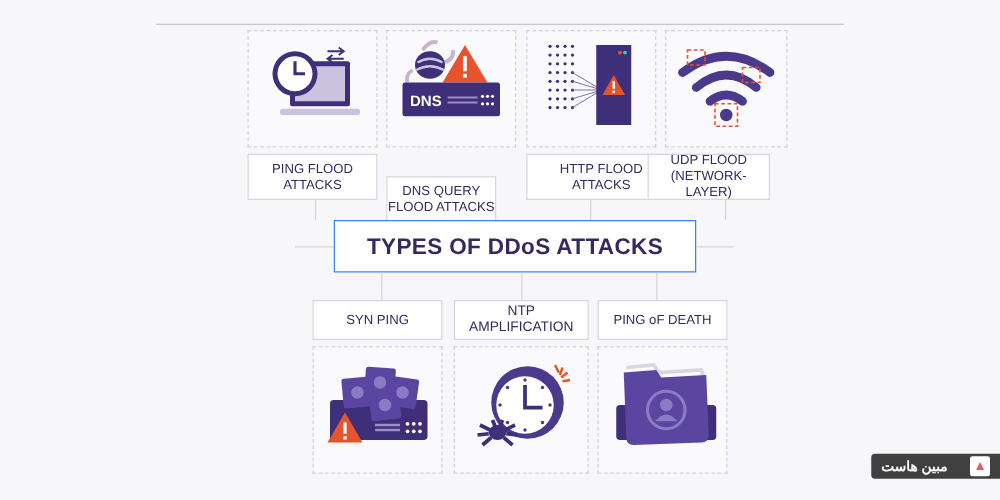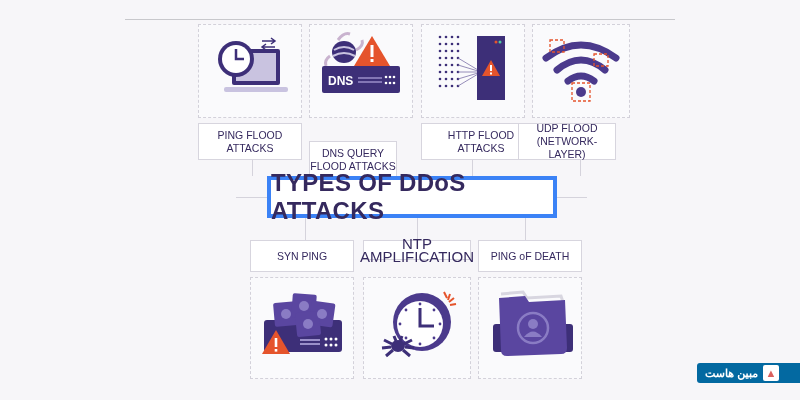--- a/index.html
+++ b/index.html
@@ -1,22 +1,22 @@
 <!DOCTYPE html>
 <html><head>
 <meta charset="utf-8">
 <style>
 *{box-sizing:border-box;margin:0;padding:0}
 body{width:800px;height:400px;background:#f7f6f9;position:relative;overflow:hidden;font-family:"Liberation Sans",sans-serif;color:#35295e}
 .topline{position:absolute;left:125px;top:19px;width:550px;height:1px;background:#c8c8cc}
 .card{position:absolute;border:1px dashed #d3d1da;background:#fafafc}
 .label{position:absolute;border:1px solid #d7d5de;background:#fff;display:flex;align-items:center;justify-content:center;text-align:center;font-weight:normal;font-size:10.5px;line-height:13px;color:#35295e;white-space:pre-line}
-.title{position:absolute;left:267px;top:176px;width:290px;height:42px;border:4px solid #3b82f6;background:#fff;display:flex;align-items:center;justify-content:center;font-weight:bold;font-size:24px;color:#35295e;letter-spacing:.3px}
+.title{position:absolute;left:267px;top:176px;width:290px;height:42px;border:1px solid #3b82f6;background:#fff;display:flex;align-items:center;justify-content:center;font-weight:bold;font-size:18px;color:#35295e;letter-spacing:.3px}
 .conn{position:absolute;background:#d5d3dc}
-.badge{position:absolute;left:697px;top:363px;width:103px;height:20px;background:#0369a1;border-radius:3px 0 0 3px;display:flex;align-items:center;justify-content:space-between;padding:0 21px 0 8px;color:#fff;font-size:11px;font-weight:bold}
+.badge{position:absolute;left:697px;top:363px;width:103px;height:20px;background:#404040;border-radius:3px 0 0 3px;display:flex;align-items:center;justify-content:space-between;padding:0 8px 0 8px;color:#fff;font-size:11px;font-weight:bold}
 svg{position:absolute}
 </style>
 </head>
 <body>
 
 <div class="topline"></div>
 
 <div class="conn" style="left:252px;top:160px;width:1px;height:16px"></div>
 <div class="conn" style="left:362px;top:160px;width:1px;height:16px"></div>
 <div class="conn" style="left:472px;top:160px;width:1px;height:16px"></div>
@@ -123,21 +123,21 @@
 <div class="label" style="left:309px;top:141px;width:88px;height:37px">DNS QUERY
 FLOOD ATTACKS</div>
 <div class="label" style="left:421px;top:123px;width:120px;height:37px">HTTP FLOOD
 ATTACKS</div>
 <div class="label" style="left:518px;top:123px;width:98px;height:37px;font-weight:normal">UDP FLOOD
 (NETWORK-LAYER)</div>
 
 <div class="title">TYPES OF DDoS ATTACKS</div>
 
 <div class="label" style="left:250px;top:240px;width:104px;height:32px">SYN PING</div>
-<div class="label" style="left:363px;top:240px;width:108px;height:20px;font-size:15px">NTP AMPLIFICATION</div>
+<div class="label" style="left:363px;top:240px;width:108px;height:32px;font-size:11px">NTP AMPLIFICATION</div>
 <div class="label" style="left:478px;top:240px;width:104px;height:32px">PING oF DEATH</div>
 
 <div class="card" style="left:250px;top:277px;width:104px;height:102px"></div>
 <div class="card" style="left:363px;top:277px;width:108px;height:102px"></div>
 <div class="card" style="left:478px;top:277px;width:104px;height:102px"></div>
 
 <svg style="left:260px;top:290px" width="86" height="70" viewBox="0 0 86 70">
   <rect x="4" y="30" width="78" height="32" rx="3" fill="#3d2f78"></rect>
   <path d="M40 50 H60 M40 54 H60" stroke="#9a8fc9" stroke-width="2"></path>
   <g fill="#fff">

